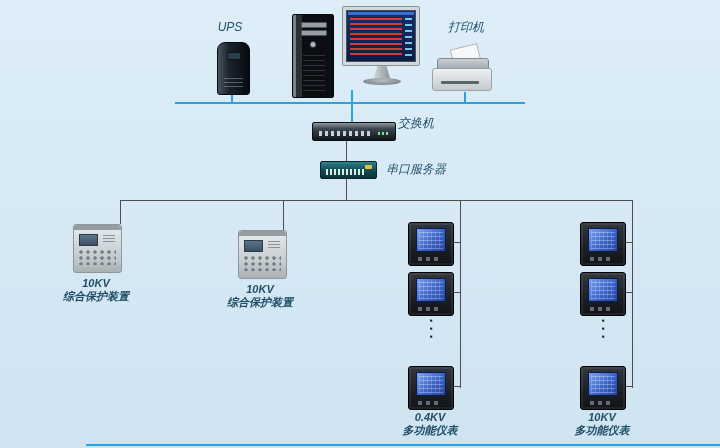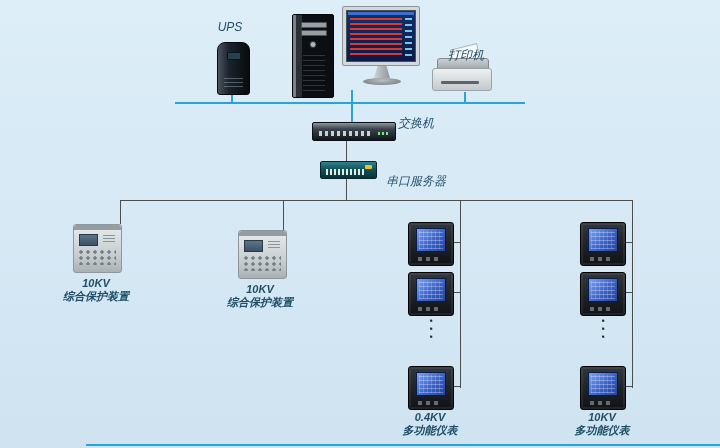--- a/index.html
+++ b/index.html
@@ -85,21 +85,21 @@
                        repeating-linear-gradient(90deg,rgba(255,255,255,.18) 0 1px,transparent 1px 4px);}
   .meter-btns{position:absolute;left:9px;bottom:4px;width:20px;height:4px;
       background:repeating-linear-gradient(90deg,#646c72 0 4px,transparent 4px 8px);}
 </style>
 </head>
 <body>
 
 <div class="stage">
 
   <div class="lbl" style="left:190px;top:20px;width:80px;">UPS</div>
-  <div class="lbl" style="left:426px;top:20px;width:80px;margin-top:28px;">打印机</div>
+  <div class="lbl" style="left:426px;top:20px;width:80px;">打印机</div>
 
   <div class="bline" style="left:175px;top:102px;width:350px;height:2px;"></div>
   <div class="bline" style="left:231px;top:92px;width:2px;height:11px;"></div>
   <div class="bline" style="left:351px;top:90px;width:2px;height:13px;"></div>
   <div class="bline" style="left:464px;top:92px;width:2px;height:11px;"></div>
   <div class="bline" style="left:351px;top:104px;width:2px;height:18px;"></div>
   <div class="bline" style="left:86px;top:444px;width:634px;height:2px;"></div>
 
   <div class="line" style="left:346px;top:139px;width:1px;height:22px;"></div>
   <div class="line" style="left:346px;top:177px;width:1px;height:23px;"></div>
@@ -147,21 +147,21 @@
   <div class="dev switch" style="left:312px;top:122px;">
     <div class="sw-ports"></div>
     <div class="sw-leds"></div>
   </div>
   <div class="lbl lbl-left" style="left:398px;top:116px;width:70px;">交换机</div>
 
   <div class="dev serial" style="left:320px;top:161px;">
     <div class="se-ports"></div>
     <div class="se-tag"></div>
   </div>
-  <div class="lbl lbl-left" style="left:386px;top:174px;width:90px;">串口服务器</div>
+  <div class="lbl lbl-left" style="left:386px;top:162px;width:90px;">串口服务器</div>
 
   <div class="dev prot" style="left:73px;top:224px;">
     <div class="prot-top"></div>
     <div class="prot-lcd"></div>
     <div class="prot-badge"></div>
     <div class="prot-btns"></div>
   </div>
   <div class="dev-label" style="left:36px;top:277px;width:120px;">
     <div>10KV</div>
     <div>综合保护装置</div>

